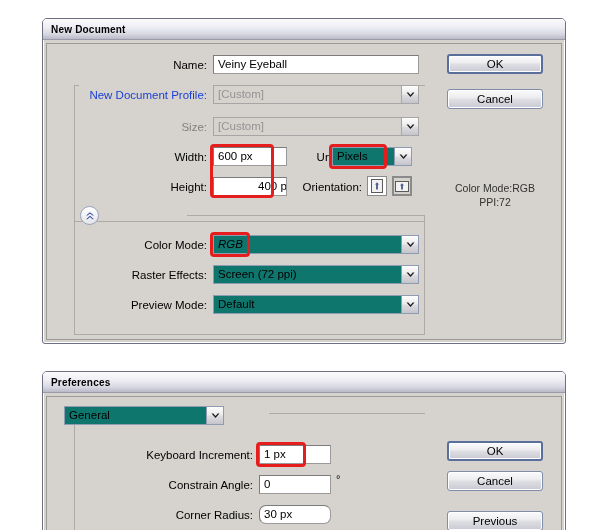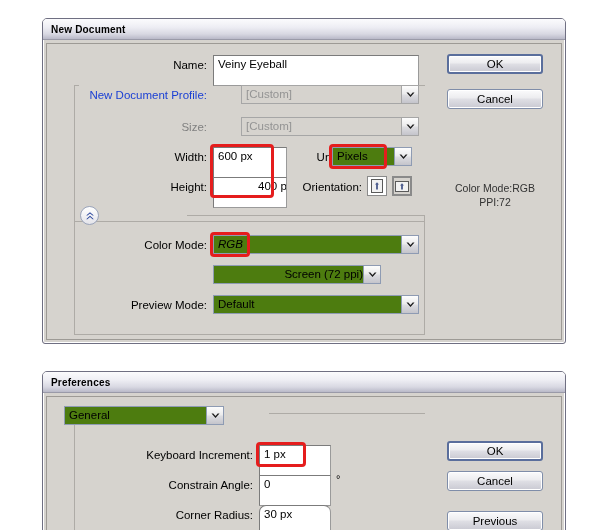--- a/index.html
+++ b/index.html
@@ -54,49 +54,49 @@
   .lbl.dim  { color: #808080; }
 
   
   .tfield {
     position: absolute;
     background: #ffffff;
     border: 1px solid #9a9a9a;
     border-top-color: #7b7b7b;
     border-left-color: #7b7b7b;
     box-sizing: border-box;
-    height: 31px;
+    height: 19px;
     font-size: 11.5px;
     line-height: 17px;
     padding-left: 4px;
     color: #000;
     white-space: nowrap;
     overflow: hidden;
   }
 
   
   .combo {
     position: absolute;
     height: 19px;
     box-sizing: border-box;
     display: flex;
   }
   .combo .cval {
     flex: 1 1 auto;
-    background: #4d7c0f;
+    background: #0f766e;
     border: 1px solid #8e9bb3;
     border-right: none;
     font-size: 11.5px;
     line-height: 17px;
     padding-left: 4px;
     color: #000;
     box-sizing: border-box;
     white-space: nowrap; overflow: hidden;
   }
-  .combo.disabled .cval { background: #d6d3ce; color: #949494; border-color: #a6a6a6; margin-left: 28px; }
+  .combo.disabled .cval { background: #d6d3ce; color: #949494; border-color: #a6a6a6; }
   .combo .carrow {
     width: 18px;
     background: linear-gradient(to bottom, #fdfdfd 0%, #ececed 45%, #dcdce0 55%, #c4c4cb 100%);
     border: 1px solid #8e9bb3;
     box-sizing: border-box;
     display: flex; align-items: center; justify-content: center;
   }
   .combo.disabled .carrow { border-color: #a6a6a6; }
   .carrow svg { display: block; }
 
@@ -256,21 +256,22 @@
       <div class="lbl" style="left:60px; top:193px; width:100px;">Color Mode:</div>
       <div class="combo" style="left:166px; top:191px; width:206px;font-style:italic;">
         <div class="cval">RGB</div>
         <div class="carrow">
           <svg width="9" height="6" viewBox="0 0 9 6">
               <path d="M0.5 0.5 L4.5 5 L8.5 0.5 L6.7 0.5 L4.5 3 L2.3 0.5 Z" fill="#1c1c1c"></path>
             </svg>
         </div>
       </div>
 
-      <div class="combo" style="left:166px; top:221px; width:168px;text-align:right;">
+      <div class="lbl" style="left:50px; top:223px; width:110px;">Raster Effects:</div>
+      <div class="combo" style="left:166px; top:221px; width:206px;">
         <div class="cval">Screen (72 ppi)</div>
         <div class="carrow">
           <svg width="9" height="6" viewBox="0 0 9 6">
               <path d="M0.5 0.5 L4.5 5 L8.5 0.5 L6.7 0.5 L4.5 3 L2.3 0.5 Z" fill="#1c1c1c"></path>
             </svg>
         </div>
       </div>
 
       <div class="lbl" style="left:50px; top:253px; width:110px;">Preview Mode:</div>
       <div class="combo" style="left:166px; top:251px; width:206px;">

